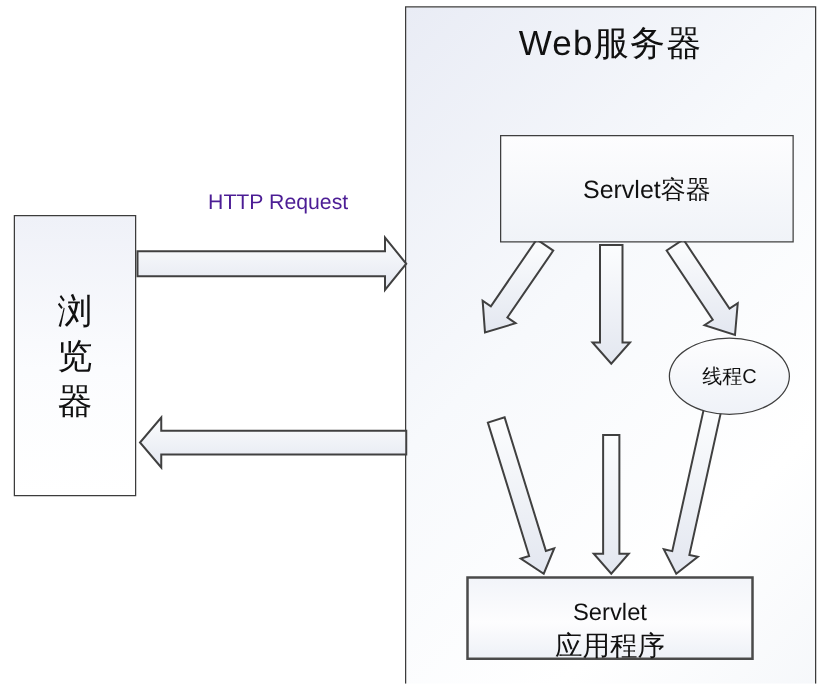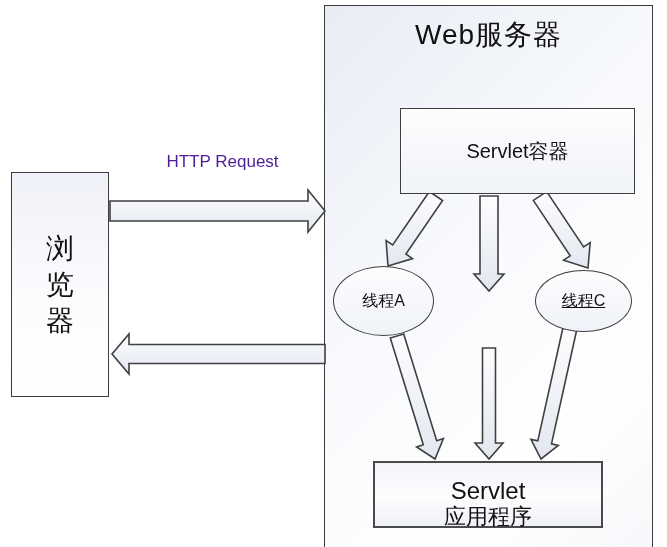--- a/index.html
+++ b/index.html
@@ -34,30 +34,30 @@
   }
   .servlet-container-box .lbl{font-size:20px;color:#111;}
   
   .ellipse{
     position:absolute;z-index:3;border:1.5px solid #3f3f3f;border-radius:50%;
     background:linear-gradient(180deg,#fdfdfe 0%,#eff2f8 100%);
     display:flex;align-items:center;justify-content:center;font-size:16px;color:#111;
   }
   .thread-a{left:333px;top:266px;width:99px;height:68px;}
   .thread-b{left:440px;top:287px;width:94px;height:65px;}
-  .thread-c{left:535px;top:270px;width:95px;height:60px;text-decoration:underline;}
+  .thread-c{left:535px;top:270px;width:95px;height:60px;}
   
   .servlet-app-box{
     position:absolute;left:373px;top:461px;width:226px;height:63px;z-index:3;
     border:2px solid #4a4a4a;
     background:linear-gradient(180deg,#f2f4f9 0%,#fdfdfe 55%,#eef1f7 100%);
     display:flex;flex-direction:column;align-items:center;justify-content:center;
     text-align:center;
   }
-  .servlet-app-box .l1{font-size:24px;line-height:25px;color:#111;margin-top:20px;}
+  .servlet-app-box .l1{font-size:19px;line-height:25px;color:#111;margin-top:20px;}
   .servlet-app-box .l2{font-size:22px;line-height:28px;color:#111;}
   
   .flow-label{
     position:absolute;z-index:3;width:215px;text-align:center;font-size:17px;color:#4c1d95;
   }
   .http-request-label{left:115px;top:152px;}
   .http-response-label{left:112px;top:380px;}
   
   .arrows-svg{position:absolute;left:0;top:0;z-index:2;pointer-events:none;}
 </style>
@@ -96,23 +96,20 @@
       <span>器</span>
     </div>
   </div>
 
   <div class="flow-label http-request-label">HTTP Request</div>
 
   <div class="servlet-container-box">
     <span class="lbl">Servlet容器</span>
   </div>
 
-  <div class="ellipse thread-a">
-    <span>线程A</span>
-  </div>
   <div class="ellipse thread-c">
     <span>线程C</span>
   </div>
 
   <div class="servlet-app-box">
     <div class="l1">Servlet</div>
     <div class="l2">应用程序</div>
   </div>
 
 </div>

